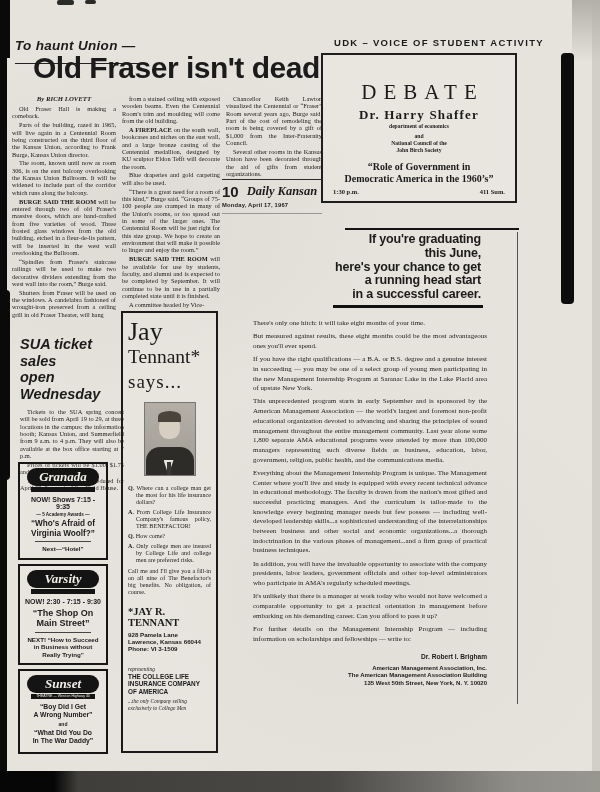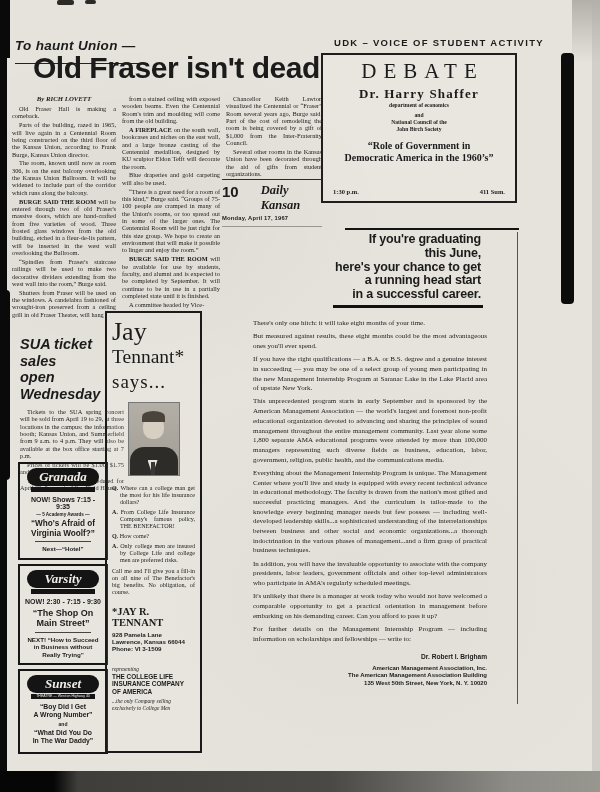--- a/index.html
+++ b/index.html
@@ -20,40 +20,40 @@
   .bottom-strip{position:absolute;left:0;top:771px;width:600px;height:21px;
     background:linear-gradient(90deg,#060606 0%,#060606 9%,#3f3e3b 13%,#4a4946 55%,#6f6e6a 72%,#8d8c87 85%,#97968f 100%);}
   
   .kicker{position:absolute;left:15px;top:38px;font:italic 700 13.5px "Liberation Sans",sans-serif;
     border-bottom:1.5px solid #222;padding:0 12px 10px 0;letter-spacing:.3px;}
   .udk{position:absolute;left:334px;top:37px;font:700 9.5px "Liberation Sans",sans-serif;letter-spacing:1.3px;}
   .headline{position:absolute;left:33px;top:53px;margin:0;font:700 30px/1 "Liberation Sans",sans-serif;letter-spacing:-.5px;}
   
   .debate-box{position:absolute;left:321px;top:53px;width:196px;height:150px;border:2px solid #1e1e1e;
     box-sizing:border-box;text-align:center;background:rgba(255,255,255,0.12);}
-  .db-title{margin-top:5px;font:400 21px/22px "Liberation Serif",serif;letter-spacing:7px;text-indent:7px;}
+  .db-title{margin-top:26px;font:400 21px/22px "Liberation Serif",serif;letter-spacing:7px;text-indent:7px;}
   .db-sp1{margin-top:5px;font:700 13px/14px "Liberation Serif",serif;letter-spacing:1.2px;}
   .db-sub{margin-top:1px;font:700 5.6px/6.5px "Liberation Serif",serif;}
   .db-and{margin-top:3px;font:700 5.6px/6px "Liberation Serif",serif;}
   .db-sp2{margin-top:3px;font:700 13.5px/14px "Liberation Serif",serif;letter-spacing:1.2px;}
   .db-topic{margin-top:7px;font:700 10px/12px "Liberation Serif",serif;}
   .db-bottom{position:absolute;bottom:6px;left:10px;right:10px;display:flex;justify-content:space-between;
     font:700 6.5px "Liberation Serif",serif;}
   
   .col{position:absolute;top:95px;text-align:justify;font-size:6.35px;line-height:7.35px;}
   .col1{left:12px;width:104px;}
   .col2{left:122px;width:98px;}
   .col3{left:226px;width:96px;}
   .byline{text-align:center;font:italic 700 6.8px "Liberation Serif",serif;margin-bottom:3px;}
   .ap{margin:0 0 1.5px 0;text-indent:7px;}
   .ap .lead{font-weight:700;}
   
   .mast{position:absolute;left:222px;top:179px;width:100px;border-top:1px solid #2a2a2a;
     border-bottom:1px solid #9a9792;padding:3px 0 5px;}
-  .mast-row{display:flex;align-items:flex-start;gap:22px;}
+  .mast-row{display:flex;align-items:center;gap:8px;}
   .mast-num{font:700 15px "Liberation Sans",sans-serif;}
   .mast-name{font:italic 700 12.5px "Liberation Serif",serif;}
   .mast-date{font:700 5.8px "Liberation Sans",sans-serif;margin-top:2px;letter-spacing:.2px;}
   
   .sua{position:absolute;left:20px;top:336px;width:104px;}
   .sua-head{font:italic 700 14.5px/16.5px "Liberation Sans",sans-serif;margin-bottom:6px;}
   .sua .ap{font-size:6.35px;line-height:7.35px;text-align:justify;}
   
   .theaters{position:absolute;left:18px;top:462px;width:90px;}
   .tbox{border:2px solid #161616;margin-bottom:4px;padding:4px 3px 5px;box-sizing:border-box;
@@ -63,21 +63,21 @@
   .tsub{background:#141414;height:5px;margin:1px 8px 4px;color:#efece5;font:400 3.5px/5px "Liberation Sans",sans-serif;overflow:hidden;}
   .tnow{font-weight:700;font-size:7px;margin:2px 0;}
   .tawards{font-weight:700;font-size:4.6px;margin:1px 0;}
   .ttitle{font-weight:700;font-size:8.2px;line-height:9.5px;margin:2px 0;}
   .ttitle2{font-weight:700;font-size:9px;line-height:10.5px;margin:3px 0;}
   .ttitle3{font-weight:700;font-size:6.8px;line-height:8px;margin:2px 0;}
   .tdiv{border-top:1px solid #444;margin:3px 12px;}
   .tnext{font-weight:700;font-size:6.2px;line-height:7.5px;}
   .tand{font-weight:700;font-size:5px;margin:2px 0;}
   
-  .tennant{position:absolute;left:105px;top:311px;width:97px;height:442px;border:2px solid #1a1a1a;
+  .tennant{position:absolute;left:121px;top:311px;width:97px;height:442px;border:2px solid #1a1a1a;
     box-sizing:border-box;padding:5px 5px;background:rgba(255,255,255,0.10);}
   .tn-head1{font:400 26px/27px "Liberation Serif",serif;}
   .tn-head2{font:400 19.5px/24px "Liberation Serif",serif;}
   .tn-head3{font:400 19px/26px "Liberation Serif",serif;letter-spacing:1px;}
   .tn-photo{width:50px;height:72px;margin:7px auto 9px;position:relative;
     background:linear-gradient(#b3afa7,#a19d95);border:1px solid #777;overflow:hidden;}
   .tn-suit{position:absolute;bottom:0;left:1px;right:1px;height:28px;background:#2e2c29;border-radius:14px 14px 0 0;}
   .tn-shirt{position:absolute;bottom:0;left:19px;width:10px;height:15px;background:#e8e5df;
     clip-path:polygon(0 0,100% 0,50% 100%);}
   .tn-tie{position:absolute;bottom:0;left:22px;width:4px;height:13px;background:#3a3835;}

